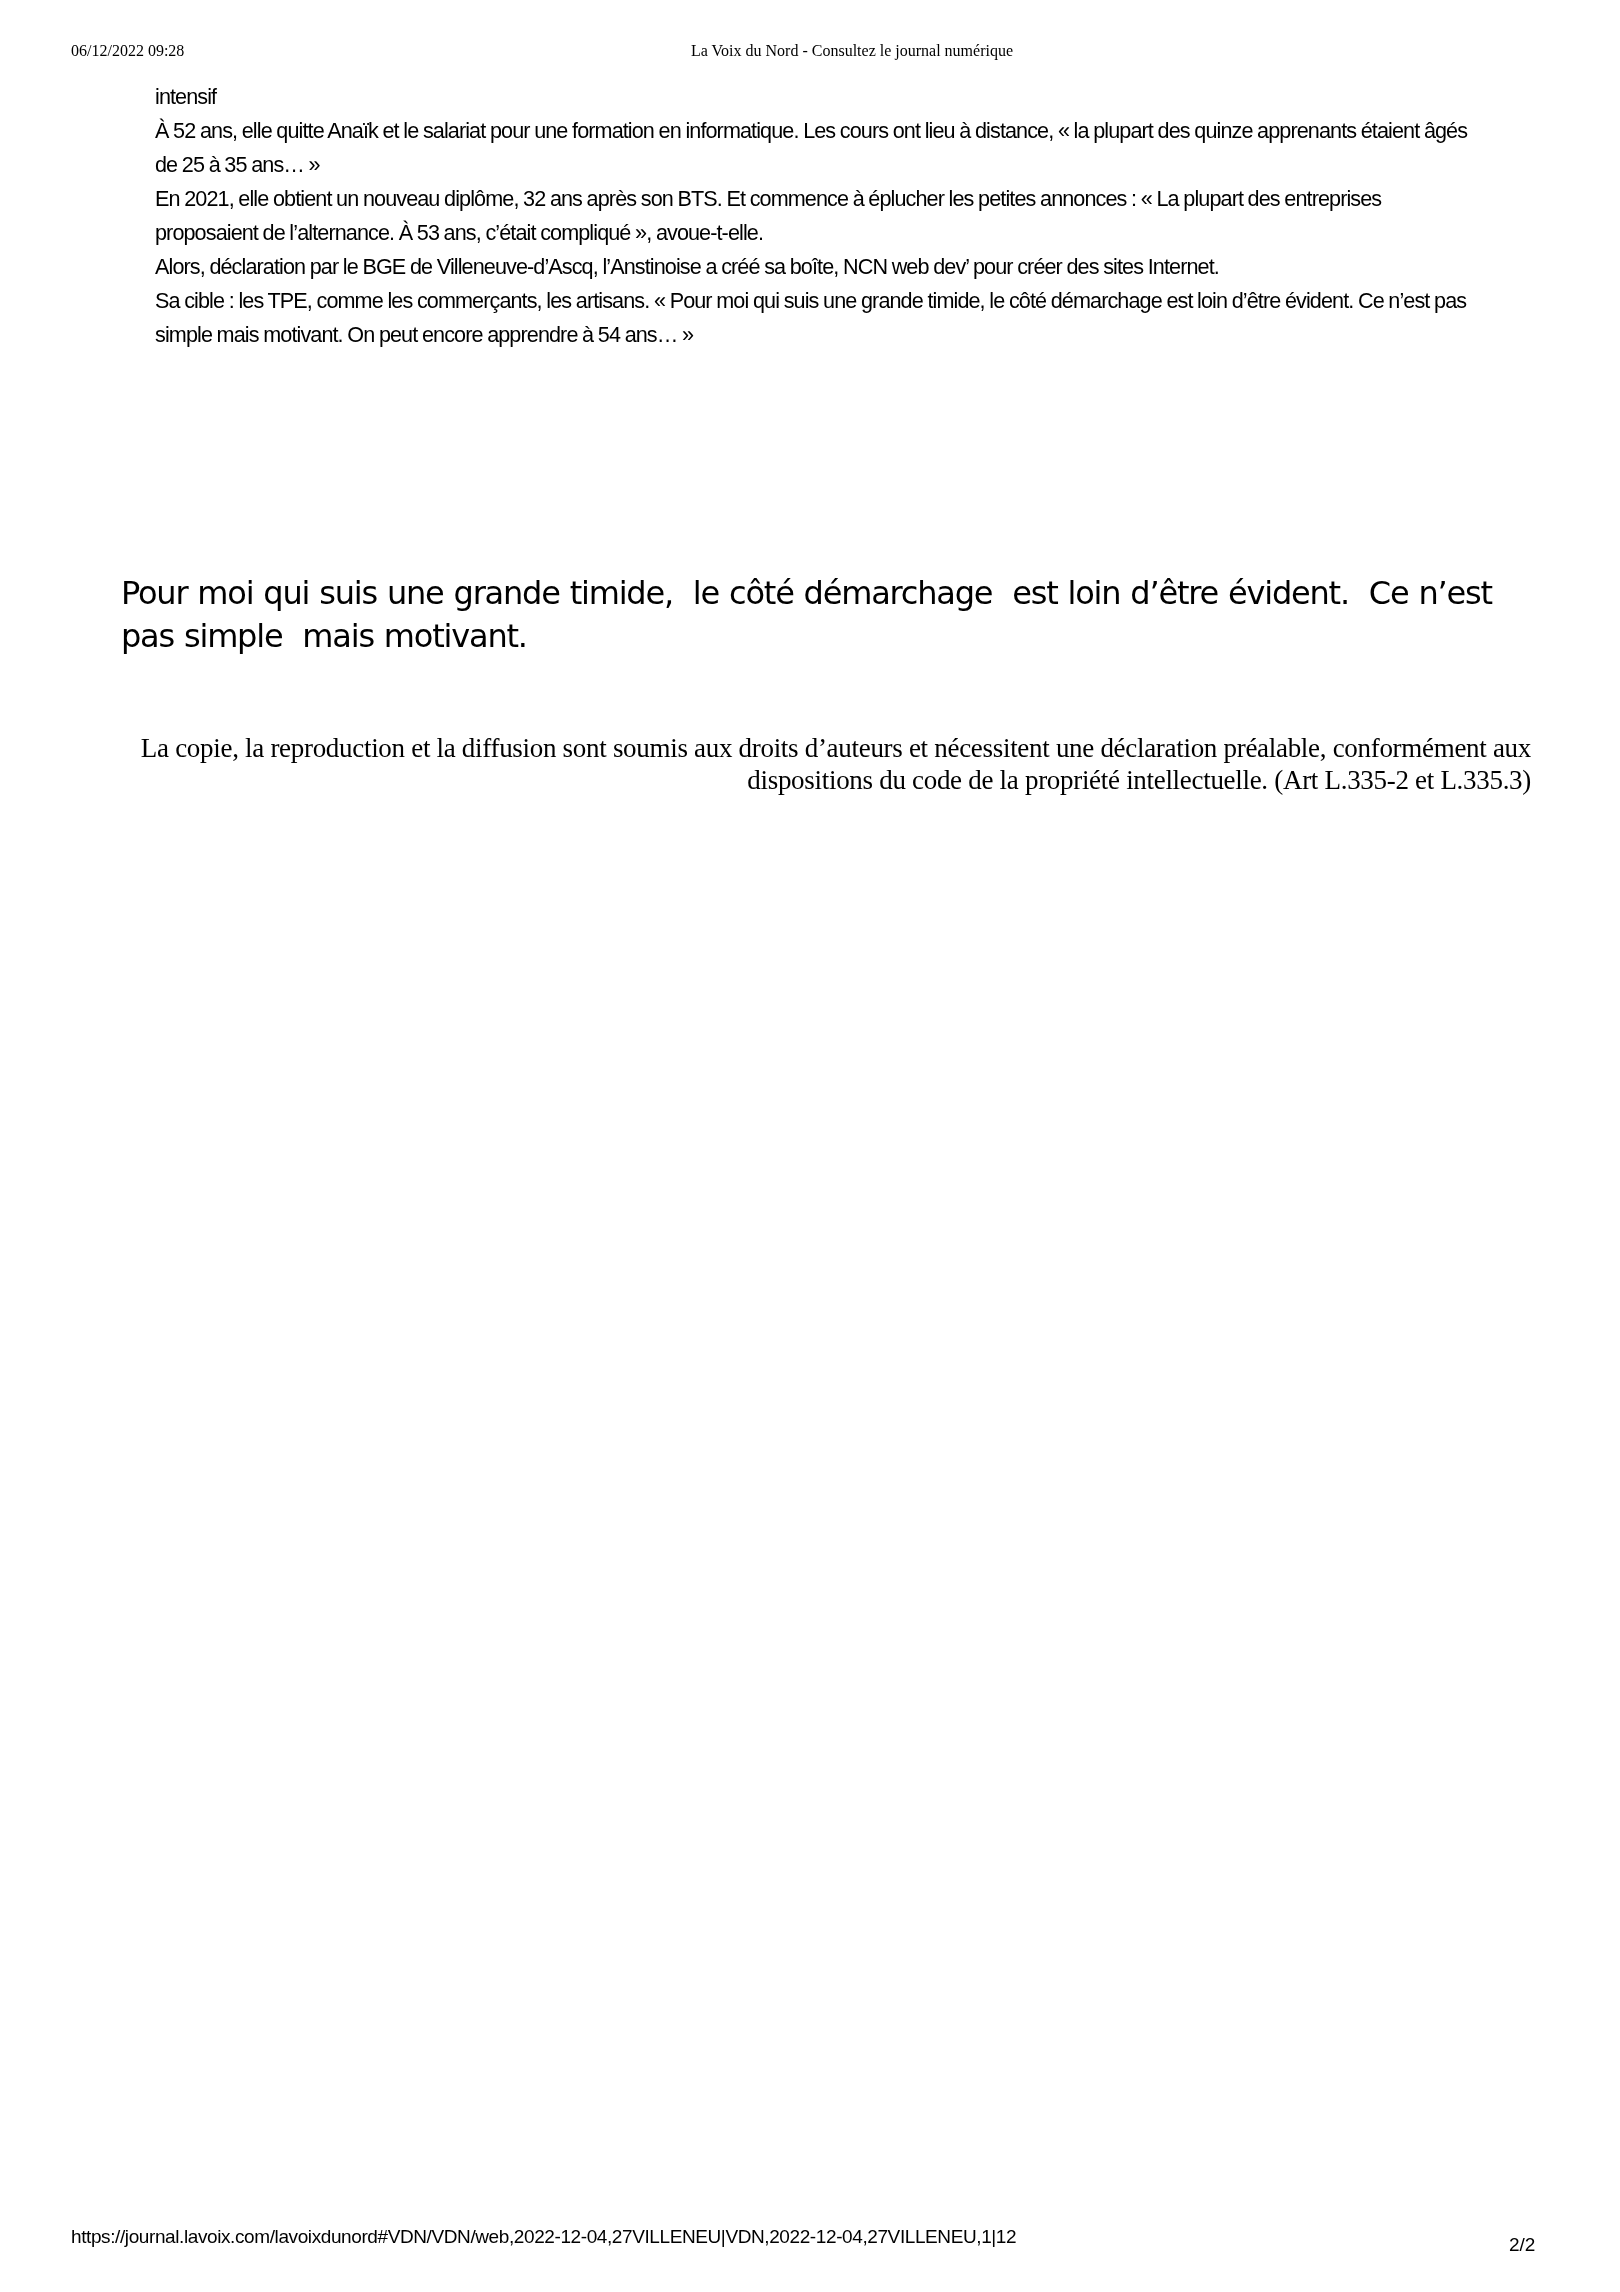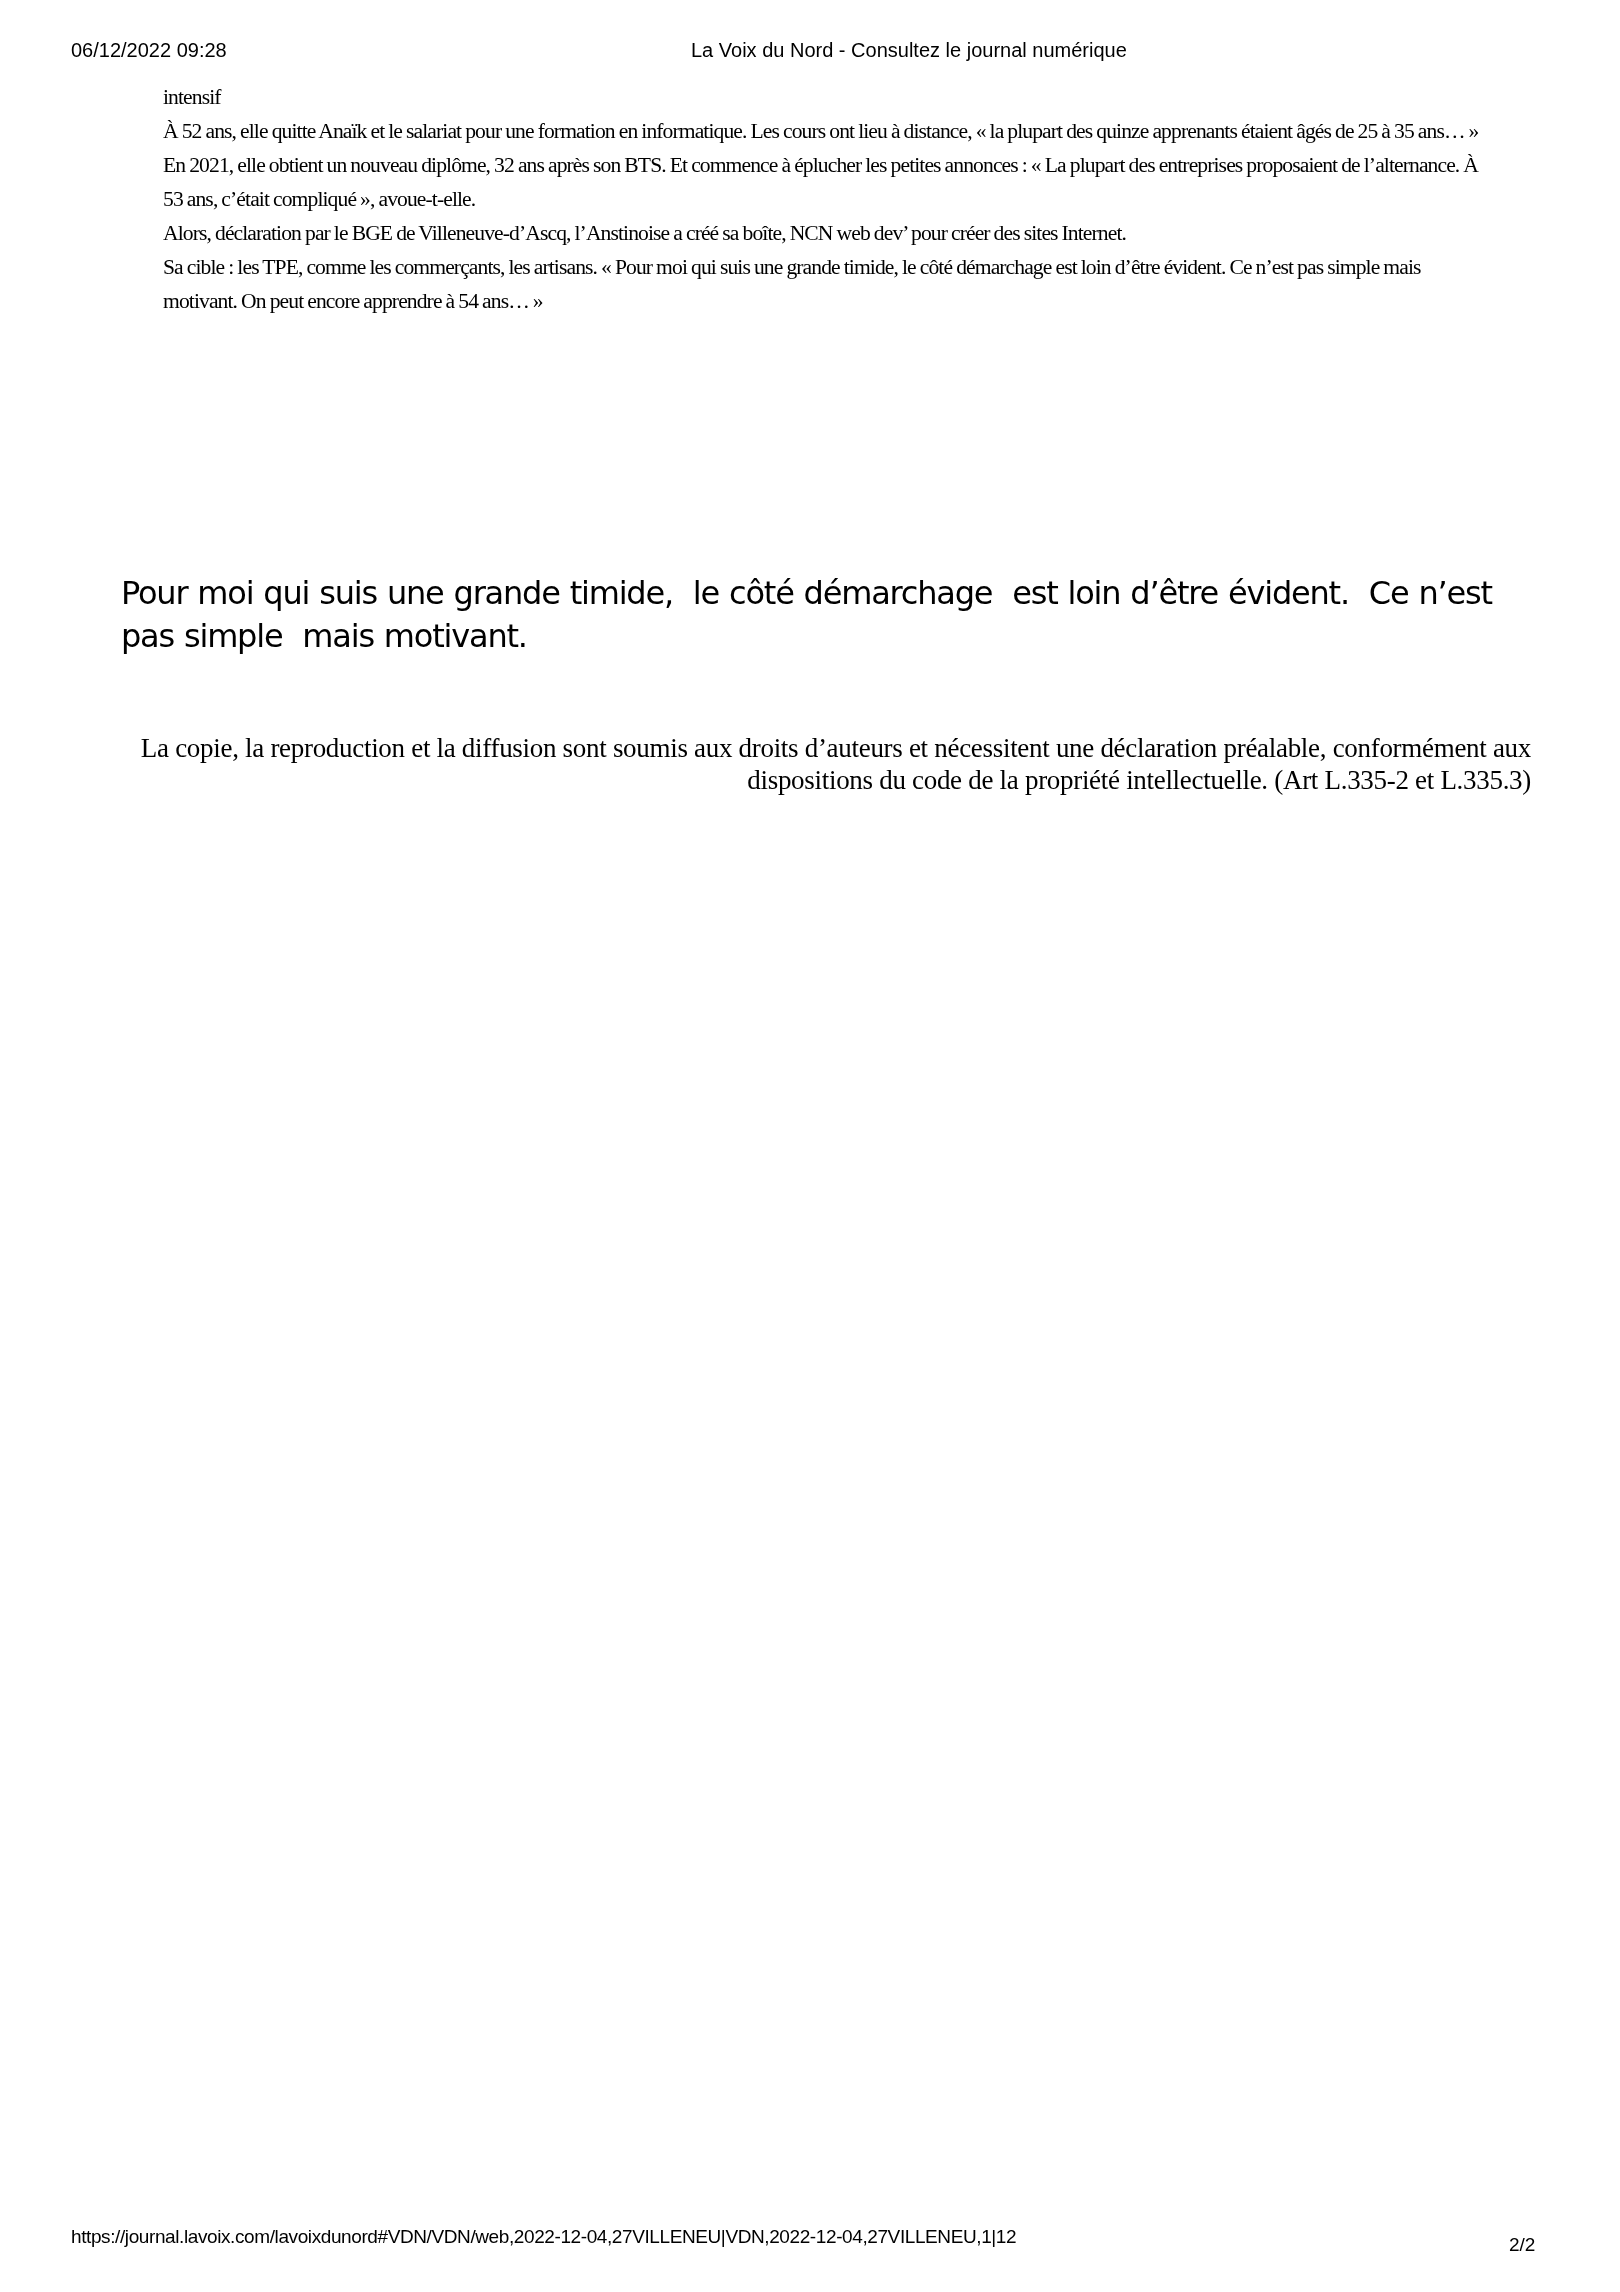--- a/index.html
+++ b/index.html
@@ -13,45 +13,44 @@
       position: relative;
       overflow: hidden;
       color: #000000;
     }
     .print-header {
       position: absolute;
       top: 39px;
       left: 71px;
       right: 71px;
       height: 23.5px;
-      font-family: Liberation Sans, sans-serif;
-      font-size: 20px;
+      font-family: Liberation Serif, serif;
+      font-size: 16px;
       line-height: 23.5px;
     }
     .print-header .date {
       position: absolute;
       left: 0;
       top: 0;
     }
     .print-header .title {
       position: absolute;
       left: 620px;
       top: 0;
     }
     .article {
       position: absolute;
       top: 80px;
       left: 155px;
       width: 1333px;
-      font-family: Liberation Serif, serif;
+      font-family: Liberation Sans, sans-serif;
       font-size: 21.6px;
       line-height: 34px;
       letter-spacing: -0.9px;
       word-spacing: -0.5px;
-      margin-left: 8px;
     }
     .article p {
       margin: 0;
     }
     .pullquote {
       position: absolute;
       top: 572px;
       left: 121px;
       width: 1392px;
       font-family: "DejaVu Sans", sans-serif;

